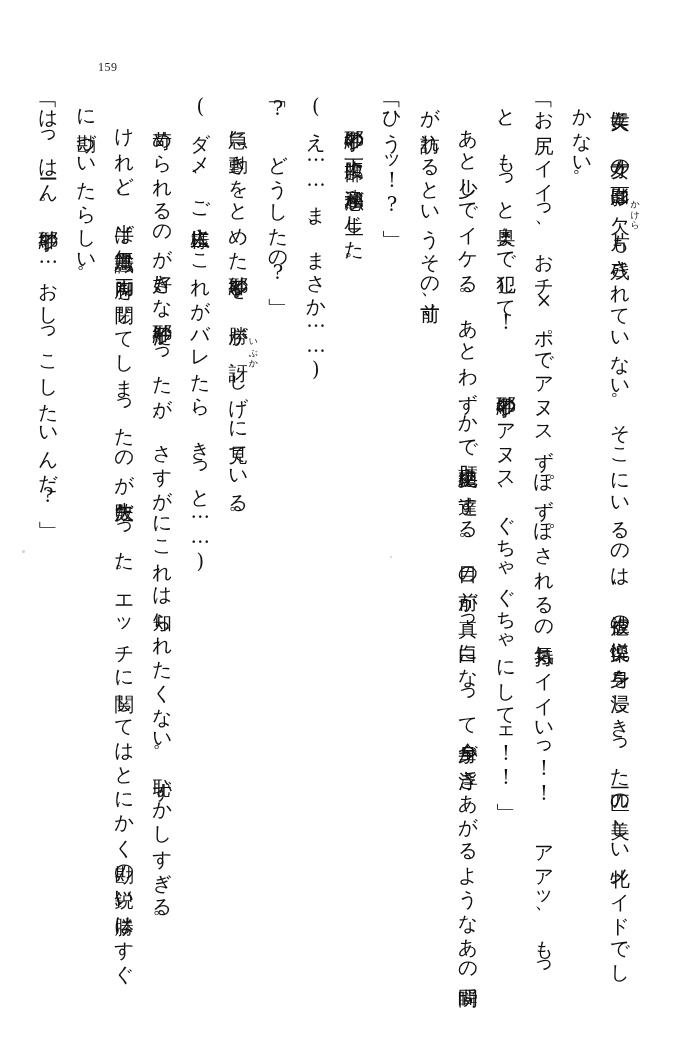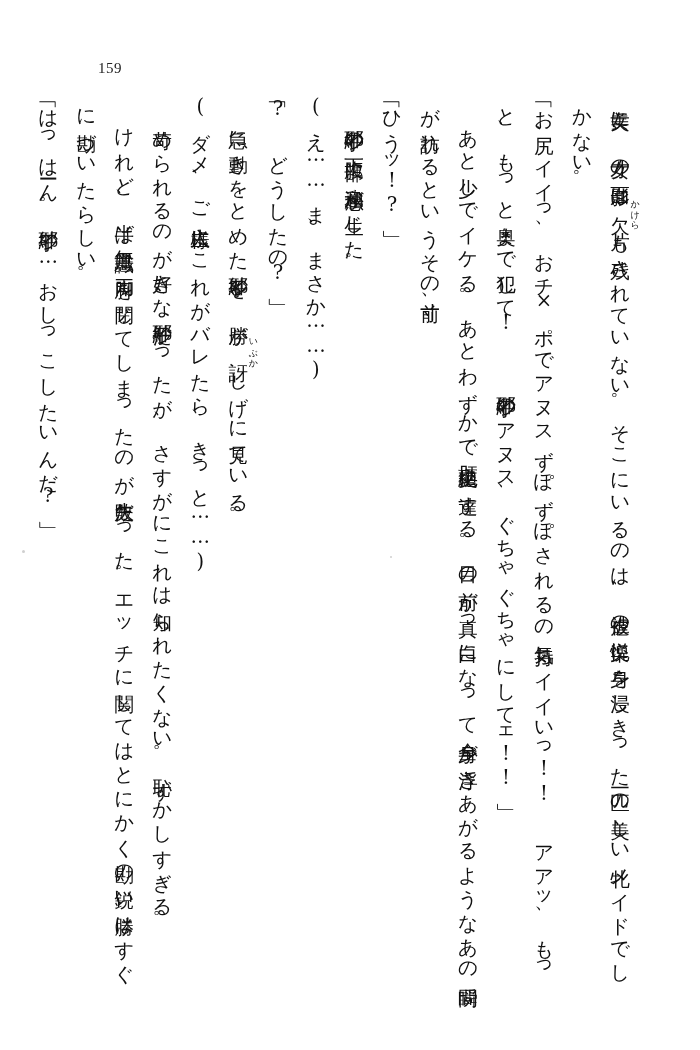--- a/index.html
+++ b/index.html
@@ -23,21 +23,21 @@
     width: 700px;
     height: 1050px;
     background: #ffffff;
   }
 
   
   #page-number {
     position: absolute;
     left: 98px;
     top: 60px;
-    font-size: 15px;
+    font-size: 12px;
     letter-spacing: 0.5px;
     font-family: "Liberation Serif", "DejaVu Serif", serif;
     color: #222;
   }
 
   
   #text-body {
     position: absolute;
     left: 60px;
     top: 95px;

